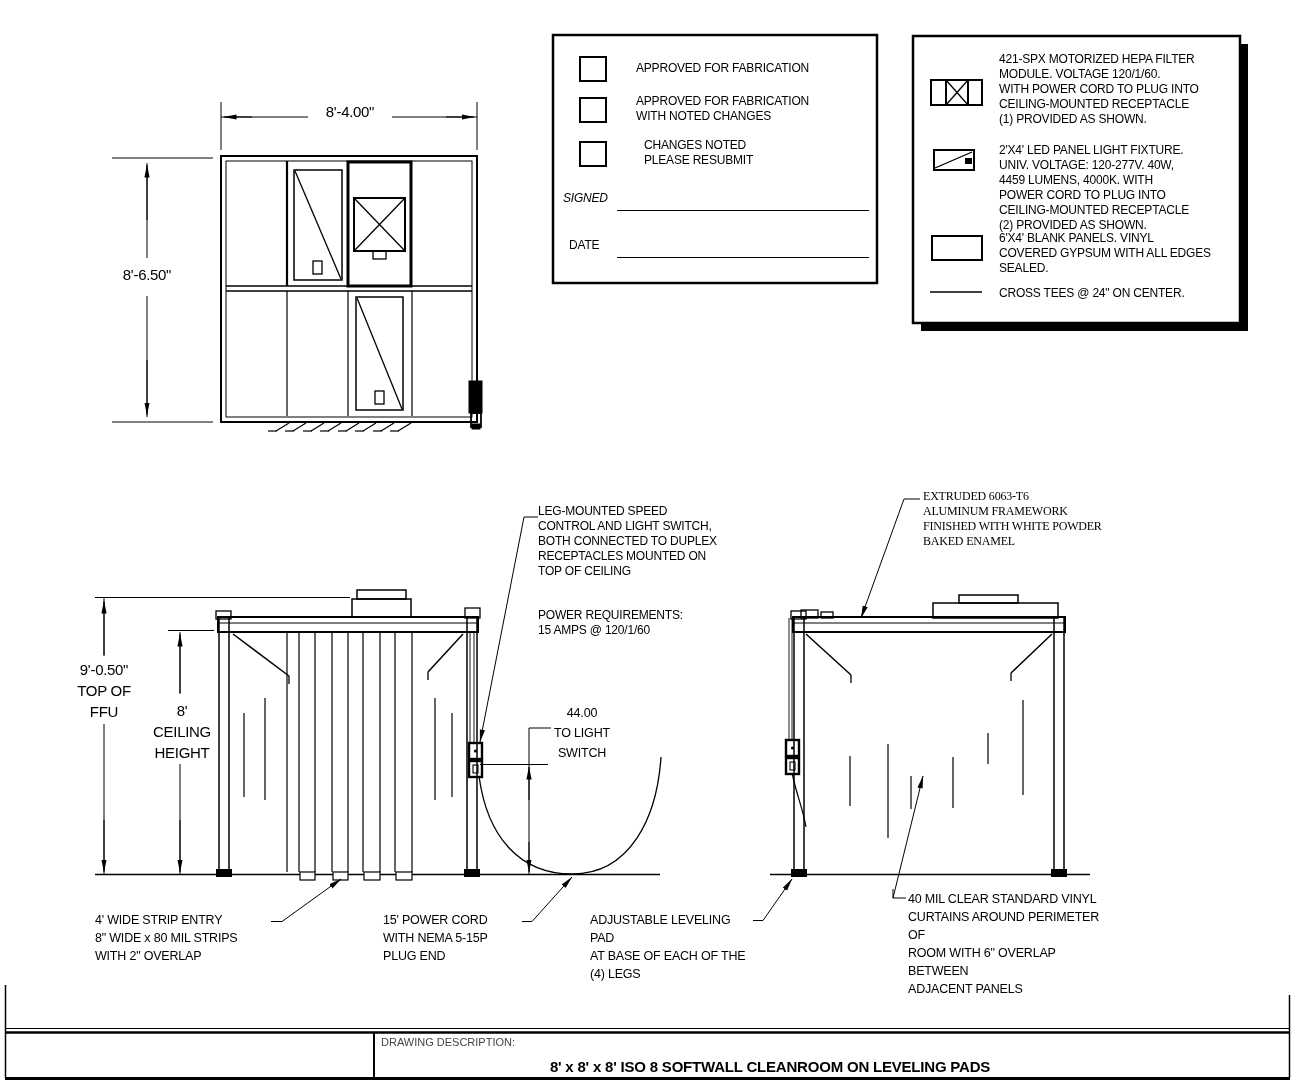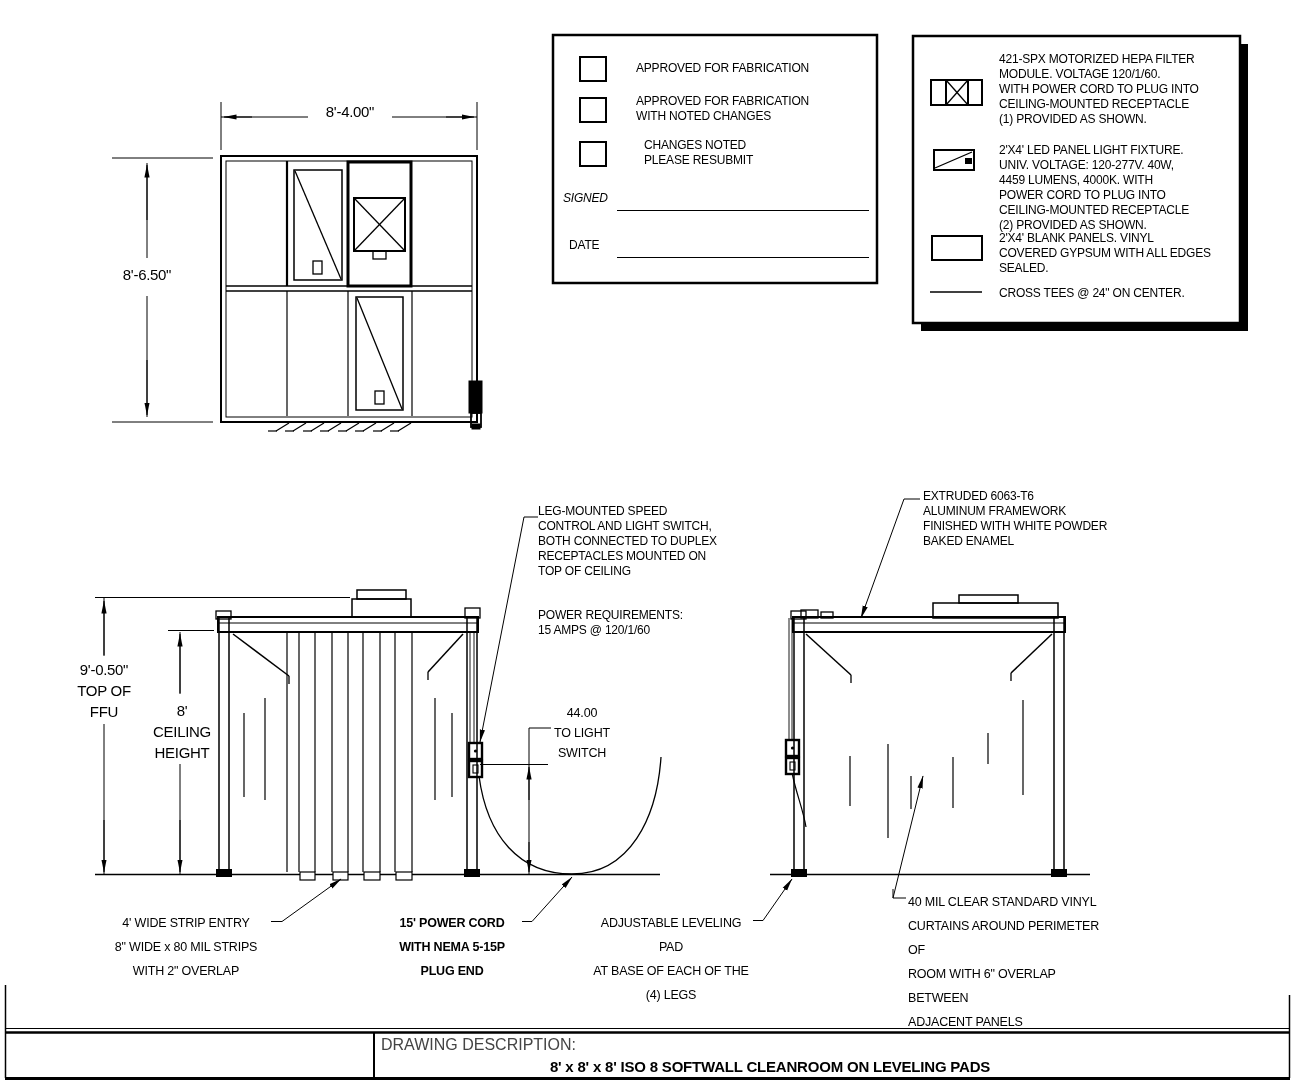--- a/index.html
+++ b/index.html
@@ -1,28 +1,28 @@
 <!DOCTYPE html>
 <html><head>
 <meta charset="utf-8">
 <style>
   html,body{margin:0;padding:0;background:#e8e8e8;}
   #sheet{position:relative;width:1294px;height:1088px;background:#ffffff;overflow:hidden;
          font-family:"Liberation Sans", sans-serif;color:#000;}
   svg{position:absolute;left:0;top:0;}
   .txt{position:absolute;white-space:pre-line;color:#000;}
   .note{font-size:12px;line-height:15px;letter-spacing:-0.2px;}
-  .note-lg{font-size:12.5px;line-height:24px;letter-spacing:-0.2px;}
+  .note-lg{font-size:12.5px;line-height:18px;letter-spacing:-0.2px;}
   .dim{font-size:15px;letter-spacing:-0.3px;}
   .ctr{text-align:center;}
-  .rgt{text-align:center;}
+  .rgt{text-align:left;}
   .chk{position:absolute;width:24px;height:22px;border:2px solid #000;background:#fff;}
   .sigline{position:absolute;border-bottom:1.5px solid #000;height:15px;}
   .copy{font-size:11.5px;line-height:15.5px;font-weight:bold;}
-  .ddlabel{font-size:16px;color:#444;text-align:center;}
+  .ddlabel{font-size:11px;color:#444;text-align:center;}
   .ddtitle{font-size:15px;font-weight:bold;letter-spacing:-0.2px;}
 </style>
 </head>
 <body>
 
 <div id="sheet">
 
 <svg width="1294" height="1088" viewBox="0 0 1294 1088">
   <defs>
     <marker id="arw" markerWidth="14" markerHeight="8" refX="12.5" refY="4" orient="auto" markerUnits="userSpaceOnUse">
@@ -313,21 +313,21 @@
 MODULE. VOLTAGE 120/1/60.
 WITH POWER CORD TO PLUG INTO
 CEILING-MOUNTED RECEPTACLE
 (1) PROVIDED AS SHOWN.</div>
 <div class="txt note" style="left:999px;top:143px;width:232px;">2'X4' LED PANEL LIGHT FIXTURE.
 UNIV. VOLTAGE: 120-277V.  40W,
 4459 LUMENS, 4000K. WITH
 POWER CORD TO PLUG INTO
 CEILING-MOUNTED RECEPTACLE
 (2) PROVIDED AS SHOWN.</div>
-<div class="txt note" style="left:999px;top:231px;width:232px;">2'X4' BLANK PANELS. VINYL
+<div class="txt note" style="left:999px;top:231px;width:232px;">6'X4' BLANK PANELS. VINYL
 COVERED GYPSUM WITH ALL EDGES
 SEALED.</div>
 <div class="txt note" style="left:999px;top:286px;width:232px;">CROSS TEES @ 24" ON CENTER.</div>
 
 <div class="txt dim ctr" style="left:56px;top:659px;width:96px;line-height:21px;">9'-0.50"
 TOP OF
 FFU</div>
 <div class="txt dim ctr" style="left:144px;top:700px;width:76px;line-height:21px;">8'
 CEILING
 HEIGHT</div>
@@ -337,25 +337,25 @@
 RECEPTACLES MOUNTED ON
 TOP OF CEILING</div>
 <div class="txt note" style="left:538px;top:608px;width:185px;">POWER REQUIREMENTS:
 15 AMPS @ 120/1/60</div>
 <div class="txt note-lg ctr" style="left:545px;top:703px;width:74px;line-height:20px;">44.00
 TO LIGHT
 SWITCH</div>
 <div class="txt note-lg rgt" style="left:95px;top:911px;width:182px;">4' WIDE STRIP ENTRY
 8" WIDE x 80 MIL STRIPS
 WITH 2" OVERLAP</div>
-<div class="txt note-lg rgt" style="left:383px;top:911px;width:138px;font-weight:bold;">15' POWER CORD
+<div class="txt note-lg rgt" style="left:383px;top:911px;width:138px;">15' POWER CORD
 WITH NEMA 5-15P
 PLUG END</div>
 
-<div class="txt note" style="left:923px;top:489px;width:190px;">EXTRUDED 6063-T6
+<div class="txt note" style="left:923px;top:489px;width:190px;font-family:Liberation Serif, serif;">EXTRUDED 6063-T6
 ALUMINUM FRAMEWORK
 FINISHED WITH WHITE POWDER
 BAKED ENAMEL</div>
 <div class="txt note-lg rgt" style="left:590px;top:911px;width:162px;">ADJUSTABLE LEVELING PAD
 AT BASE OF EACH OF THE
 (4) LEGS</div>
 <div class="txt note-lg" style="left:908px;top:890px;width:210px;">40 MIL CLEAR STANDARD VINYL
 CURTAINS AROUND PERIMETER OF
 ROOM WITH 6" OVERLAP BETWEEN
 ADJACENT PANELS</div>

